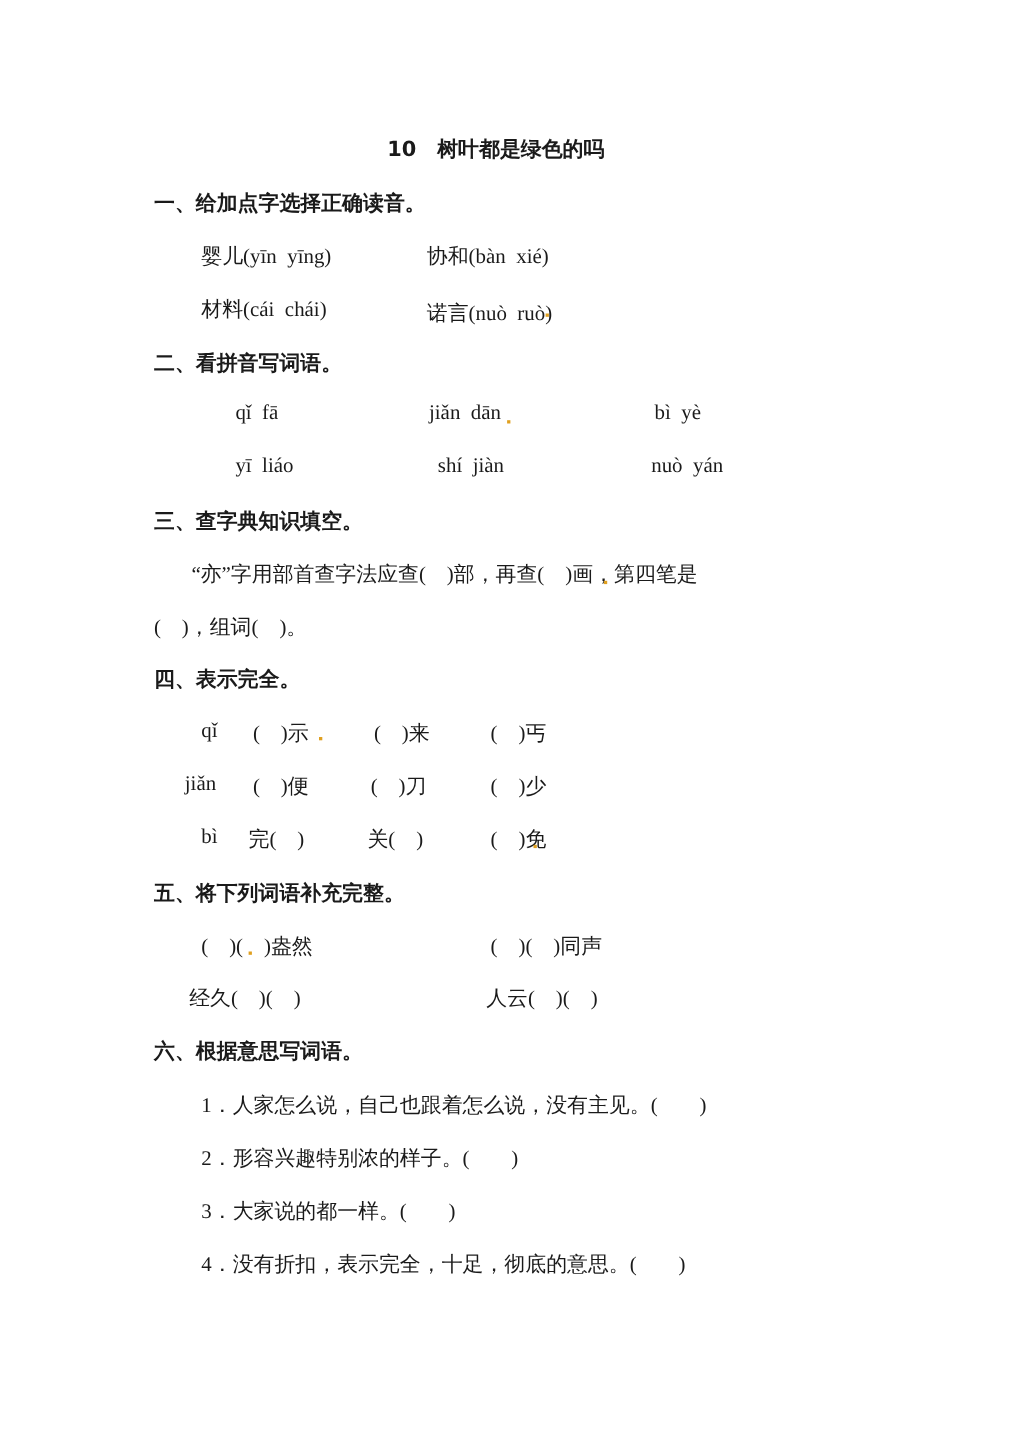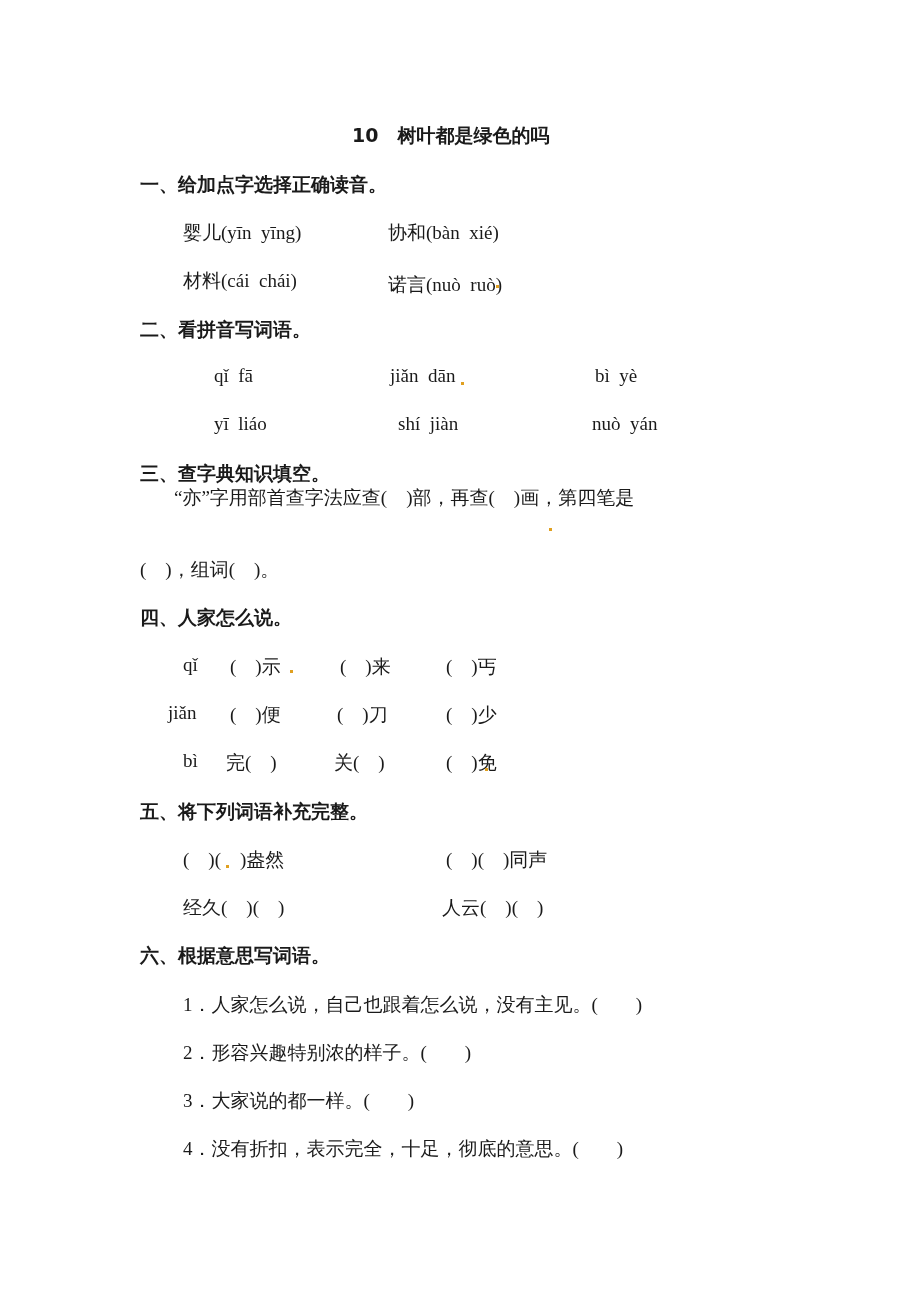--- a/index.html
+++ b/index.html
@@ -24,41 +24,41 @@
 
 <div class="abs h" style="top:317px">二、看拼音写词语。</div>
 <div class="abs t" style="left:214px;top:365px">qǐ  fā</div>
 <div class="abs t" style="left:390px;top:365px">jiǎn  dān</div>
 <div class="abs t" style="left:595px;top:365px">bì  yè</div>
 <div class="abs t" style="left:214px;top:413px">yī  liáo</div>
 <div class="abs t" style="left:398px;top:413px">shí  jiàn</div>
 <div class="abs t" style="left:592px;top:413px">nuò  yán</div>
 
 <div class="abs h" style="top:461px">三、查字典知识填空。</div>
-<div class="abs t" style="left:174px;top:485px">“亦”字用部首查字法应查(    )部，再查(    )画，第四笔是</div>
+<div class="abs t" style="left:174px;top:509px">“亦”字用部首查字法应查(    )部，再查(    )画，第四笔是</div>
 <div class="abs t" style="left:140px;top:557px">(    )，组词(    )。</div>
 
-<div class="abs h" style="top:605px">四、人家怎么说。</div>
+<div class="abs h" style="top:605px">四、表示完全。</div>
 <div class="abs t" style="left:183px;top:654px">qǐ</div>
 <div class="abs t" style="left:230px;top:654px">(    )示</div>
 <div class="abs t" style="left:340px;top:654px">(    )来</div>
 <div class="abs t" style="left:446px;top:654px">(    )丐</div>
 <div class="abs t" style="left:168px;top:702px">jiǎn</div>
 <div class="abs t" style="left:230px;top:702px">(    )便</div>
 <div class="abs t" style="left:337px;top:702px">(    )刀</div>
 <div class="abs t" style="left:446px;top:702px">(    )少</div>
 <div class="abs t" style="left:183px;top:750px">bì</div>
 <div class="abs t" style="left:226px;top:750px">完(    )</div>
 <div class="abs t" style="left:334px;top:750px">关(    )</div>
 <div class="abs t" style="left:446px;top:750px">(    )免</div>
 
 <div class="abs h" style="top:799px">五、将下列词语补充完整。</div>
 <div class="abs t" style="left:183px;top:847px">(    )(    )盎然</div>
 <div class="abs t" style="left:446px;top:847px">(    )(    )同声</div>
-<div class="abs t" style="left:183px;top:895px">经久(    )(    )</div>
+<div class="abs t" style="left:172px;top:895px">经久(    )(    )</div>
 <div class="abs t" style="left:442px;top:895px">人云(    )(    )</div>
 
 <div class="abs h" style="top:943px">六、根据意思写词语。</div>
 <div class="abs t" style="left:183px;top:992px">1．人家怎么说，自己也跟着怎么说，没有主见。(        )</div>
 <div class="abs t" style="left:183px;top:1040px">2．形容兴趣特别浓的样子。(        )</div>
 <div class="abs t" style="left:183px;top:1088px">3．大家说的都一样。(        )</div>
 <div class="abs t" style="left:183px;top:1136px">4．没有折扣，表示完全，十足，彻底的意思。(        )</div>
 
 <div class="dot" style="left:496px;top:285px"></div>
 <div class="dot" style="left:461px;top:382px"></div>

